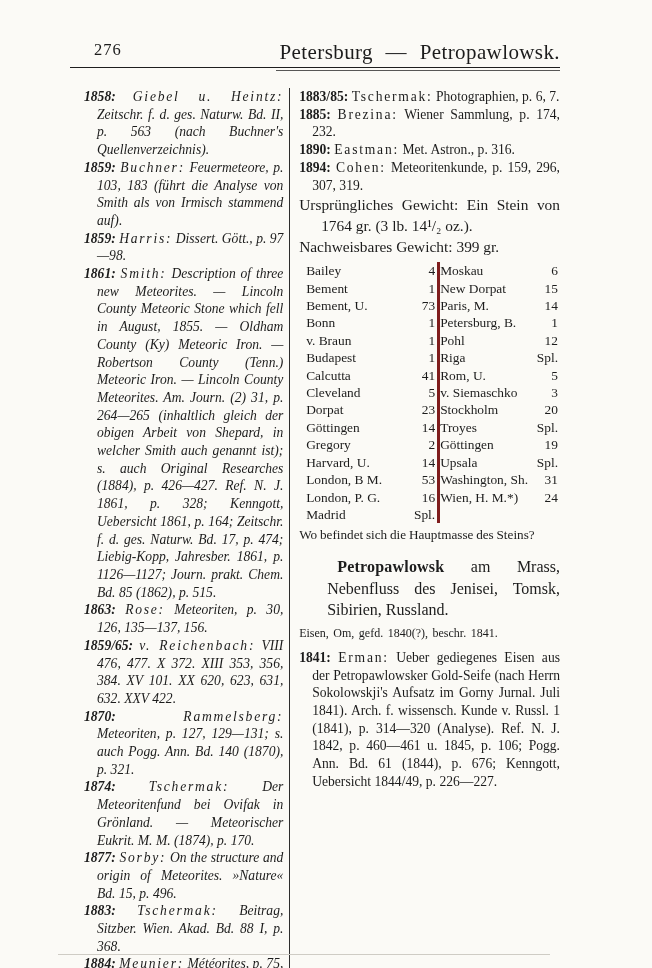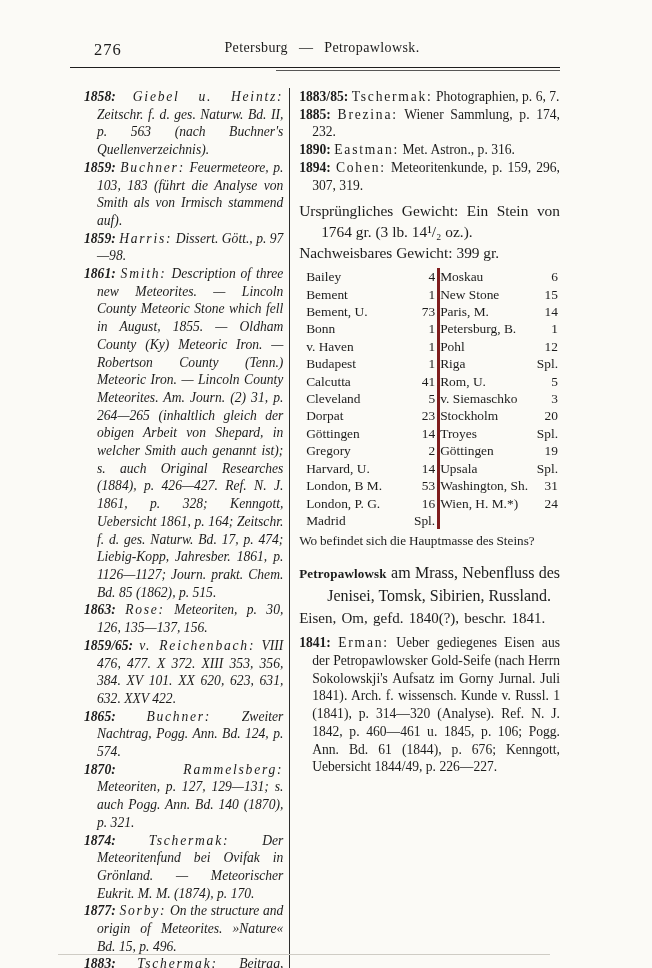--- a/index.html
+++ b/index.html
@@ -8,21 +8,21 @@
     background:#fbfaf6;
     color:#1c1c1c;
     font-family:"Liberation Serif","DejaVu Serif",serif;
     overflow:hidden;
   }
   .page { position:relative; width:584px; height:968px; padding:40px 24px 0 84px; }
 
   
   .pg-header { position:relative; height:24px; }
   .pg-num { position:absolute; left:10px; top:0; font-size:16.5px; letter-spacing:1px; }
-  .pg-title { position:absolute; left:0; right:0; top:0; text-align:center; font-size:14px; word-spacing:7px; letter-spacing:0.4px; }
+  .pg-title { position:absolute; left:0; right:0; top:0; text-align:right; font-size:21px; word-spacing:7px; letter-spacing:0.4px; }
   .header-rule { position:relative; height:6px; margin-top:3px; margin-left:-14px; }
   .header-rule .r1 { position:absolute; left:0; right:0; top:0; height:1.4px; background:#1e1e1e; }
   .header-rule .r2 { position:absolute; left:42%; right:0; top:3px; height:1px; background:#3a3a3a; opacity:.85; }
 
   
   .columns { display:flex; margin-top:15px; align-items:stretch; }
   .col-left { width:246px;font-style:italic; }
   .col-div { width:1px; background:#2d2d2d; margin-left:6px; }
   .col-right { flex:1; padding-left:9px; }
 
@@ -34,43 +34,43 @@
   }
   .entry .year { font-weight:bold; }
   .entry .author { letter-spacing:0.13em; }
 
   
   .weight {
     font-size:15.4px; line-height:21px;
     text-align:justify;
     padding-left:22px; text-indent:-22px;
   }
-  .weight.first { margin-top:6px; }
+  .weight.first { }
 
   
   .coll-table { margin-top:5px; font-size:13.4px; }
   .trow { display:flex; line-height:17.4px; }
   .thalf { display:flex; }
   .thalf.l { flex:0 0 138px; }
   .thalf.r { flex:1; border-left:3px solid #7f1d1d; }
   .tn { flex:1; padding-left:7px; white-space:nowrap; }
   .thalf.r .tn { padding-left:0; }
   .tv { flex:0 0 32px; text-align:right; padding-right:2px; white-space:nowrap; }
 
   .question { font-size:13.2px; line-height:17px; margin-top:3px; word-spacing:-0.5px; white-space:nowrap; }
 
   
   .locality {
     margin-top:13px;
     font-size:16px; line-height:21.5px;
     text-align:justify;
     padding-left:28px; text-indent:-28px;
   }
-  .loc-name { font-weight:bold; font-size:13px; letter-spacing:0.2px; }
-  .material { font-size:15px; line-height:21px; margin-top:2px; word-spacing:1.5px; }
+  .loc-name { font-weight:bold; font-size:16px; letter-spacing:0.2px;margin-left:38px; }
+  .material { font-size:12px; line-height:21px; margin-top:2px; word-spacing:1.5px; }
   .entries2 { margin-top:5px; }
 
   .bottom-rule { position:absolute; left:58px; right:34px; bottom:13px; height:1px; background:#cfccc5; }
 </style>
 </head>
 <body>
 
 <div class="page">
 
   <div class="pg-header">
@@ -116,25 +116,20 @@
           <span class="author">Rose:</span>
           <span class="etext">Meteoriten, p. 30, 126, 135—137, 156.</span>
         </p>
 
         <p class="entry">
           <span class="year">1859/65:</span>
           <span class="author">v. Reichenbach:</span>
           <span class="etext">VIII 476, 477. X 372. XIII 353, 356, 384. XV 101. XX 620, 623, 631, 632. XXV 422.</span>
         </p>
 
-        <p class="entry">
-          <span class="year">1865:</span>
-          <span class="author">Buchner:</span>
-          <span class="etext">Zweiter Nachtrag, Pogg. Ann. Bd. 124, p. 574.</span>
-        </p>
 
         <p class="entry">
           <span class="year">1870:</span>
           <span class="author">Rammelsberg:</span>
           <span class="etext">Meteoriten, p. 127, 129—131; s. auch Pogg. Ann. Bd. 140 (1870), p. 321.</span>
         </p>
 
         <p class="entry">
           <span class="year">1874:</span>
           <span class="author">Tschermak:</span>
@@ -211,21 +206,21 @@
               <span class="tv">6</span>
             </div>
           </div>
 
           <div class="trow">
             <div class="thalf l">
               <span class="tn">Bement</span>
               <span class="tv">1</span>
             </div>
             <div class="thalf r">
-              <span class="tn">New Stone</span>
+              <span class="tn">New Dorpat</span>
               <span class="tv">15</span>
             </div>
           </div>
 
           <div class="trow">
             <div class="thalf l">
               <span class="tn">Bement, U.</span>
               <span class="tv">73</span>
             </div>
             <div class="thalf r">
@@ -240,21 +235,21 @@
               <span class="tv">1</span>
             </div>
             <div class="thalf r">
               <span class="tn">Petersburg, B.</span>
               <span class="tv">1</span>
             </div>
           </div>
 
           <div class="trow">
             <div class="thalf l">
-              <span class="tn">v. Haven</span>
+              <span class="tn">v. Braun</span>
               <span class="tv">1</span>
             </div>
             <div class="thalf r">
               <span class="tn">Pohl</span>
               <span class="tv">12</span>
             </div>
           </div>
 
           <div class="trow">
             <div class="thalf l">

